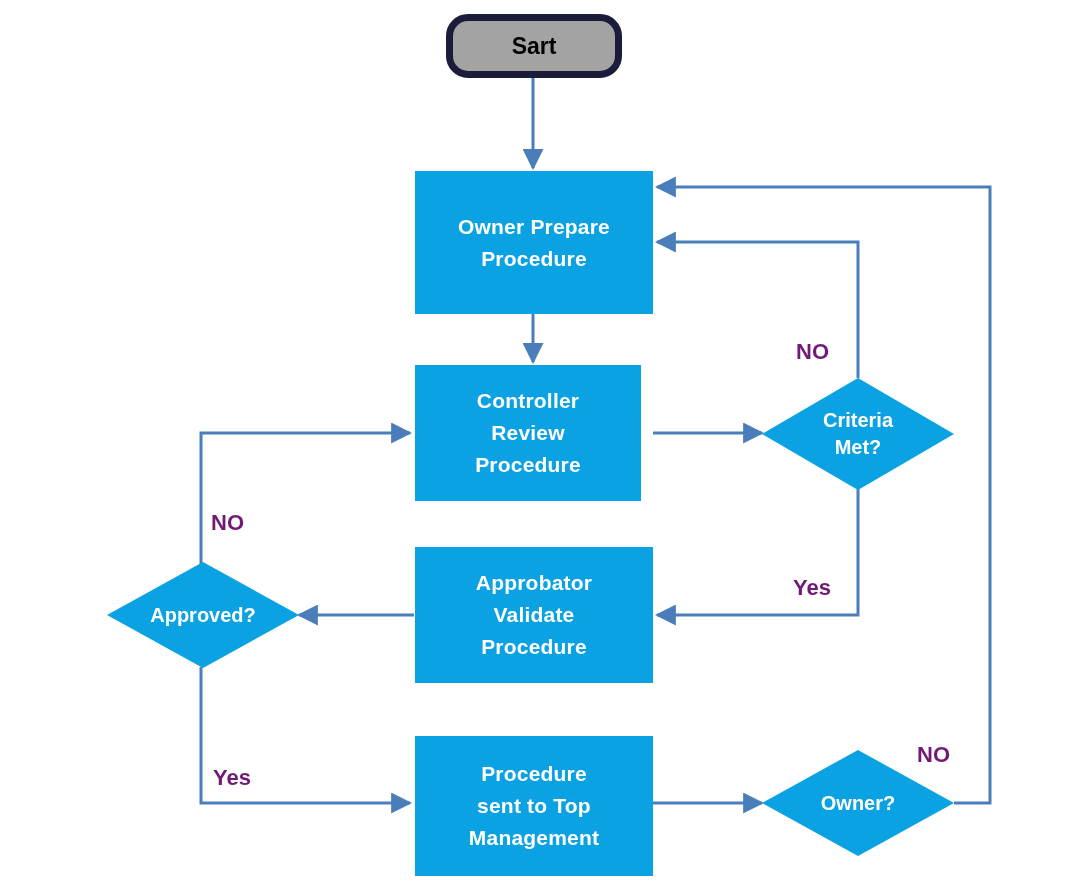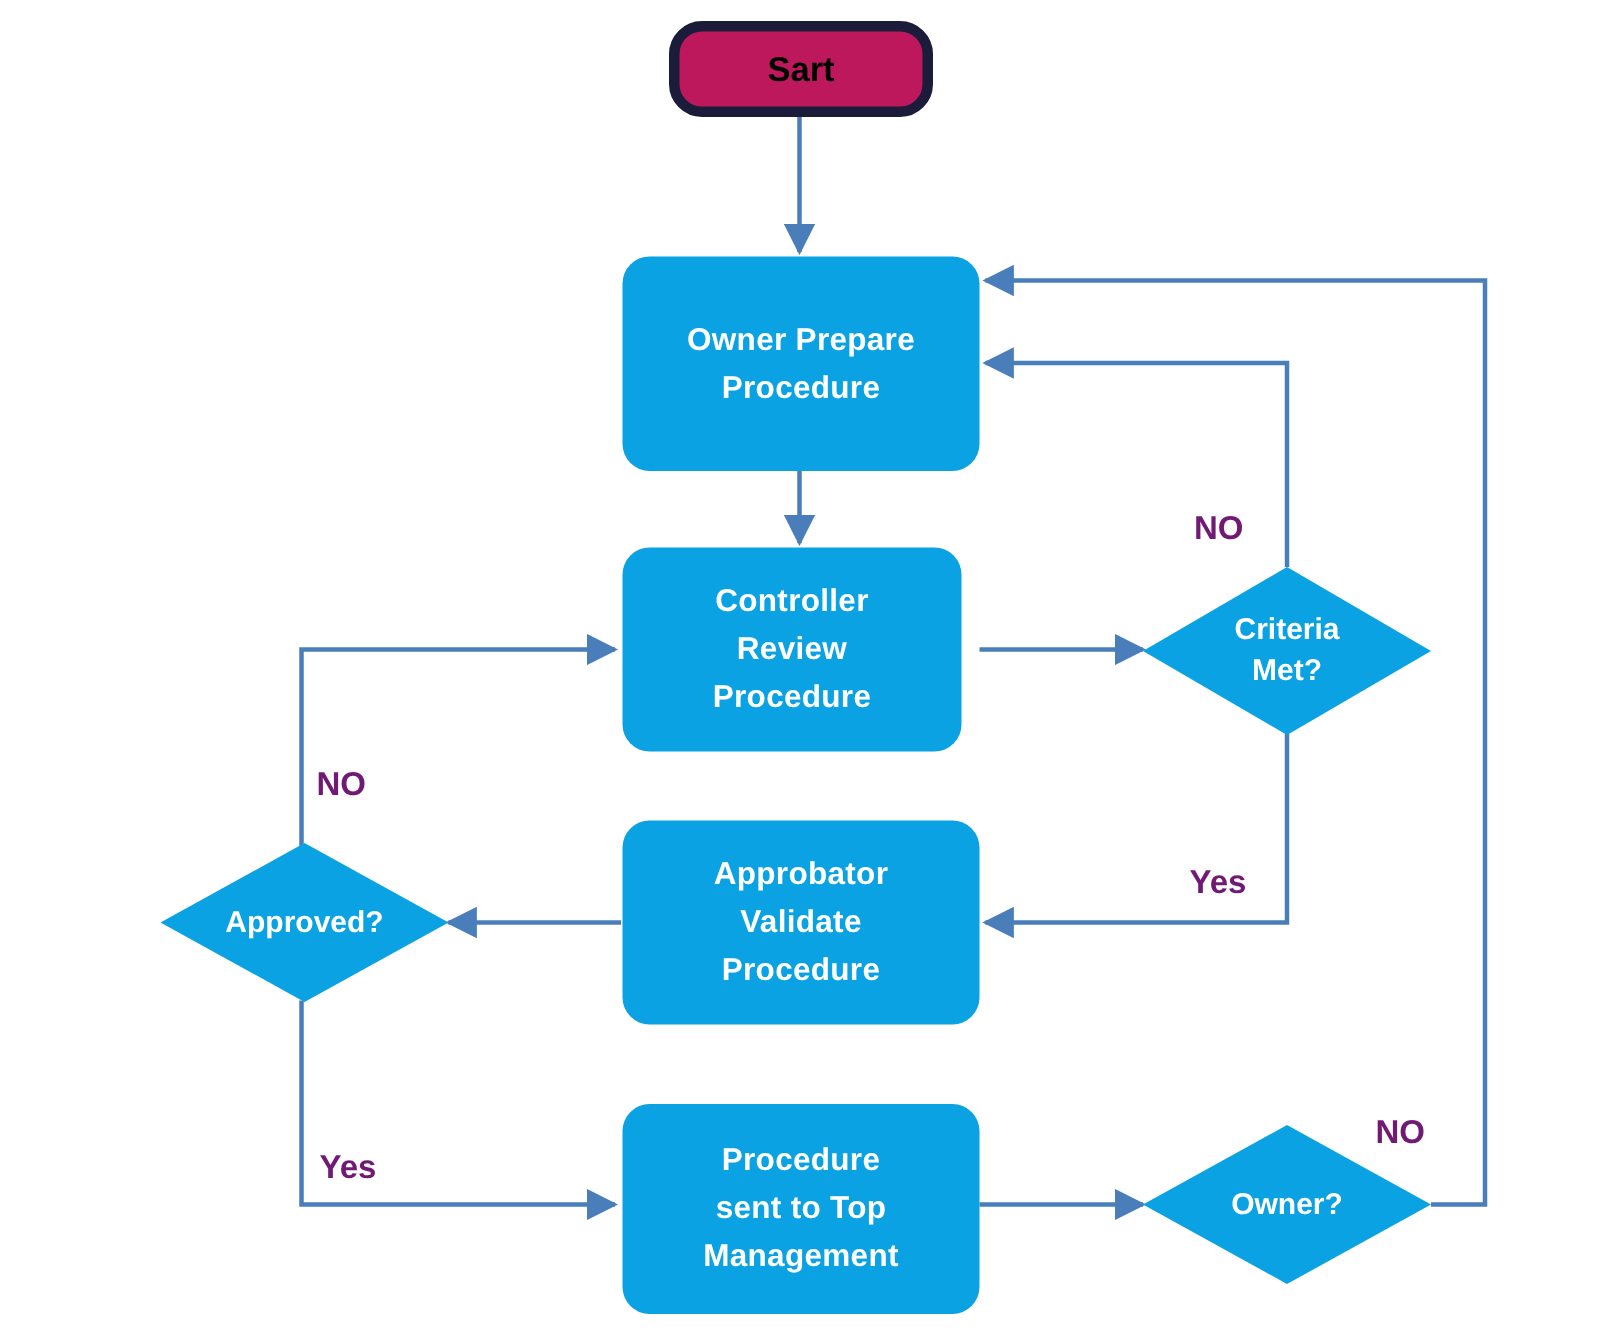--- a/index.html
+++ b/index.html
@@ -24,32 +24,31 @@
     width: 1080px;
     height: 896px;
   }
   .node {
     position: absolute;
     box-sizing: border-box;
     display: flex;
     align-items: center;
     justify-content: center;
     text-align: center;
-    border-radius: 18px;
   }
   .process {
     background: #0aa2e3;
     color: #ffffff;
     font-weight: bold;
     font-size: 21px;
     line-height: 32px;
     letter-spacing: 0.2px;
   }
   .terminator {
-    background: #be185d;
+    background: #a3a3a3;
     border: 7px solid #1b1b3a;
     border-radius: 22px;
     color: #000000;
     font-weight: bold;
     font-size: 23px;
   }
   .decision-wrap {
     position: absolute;
   }
   .decision-shape {

